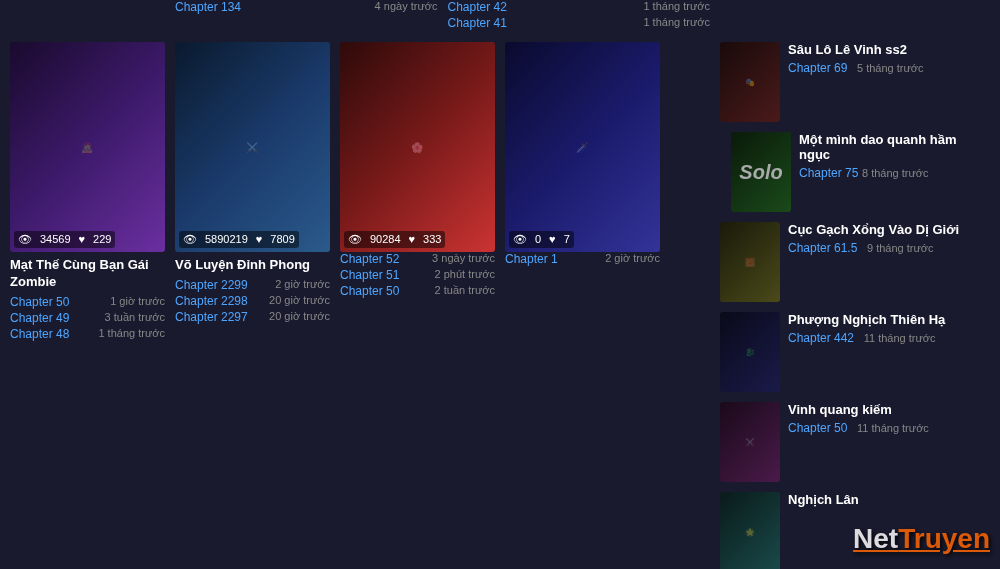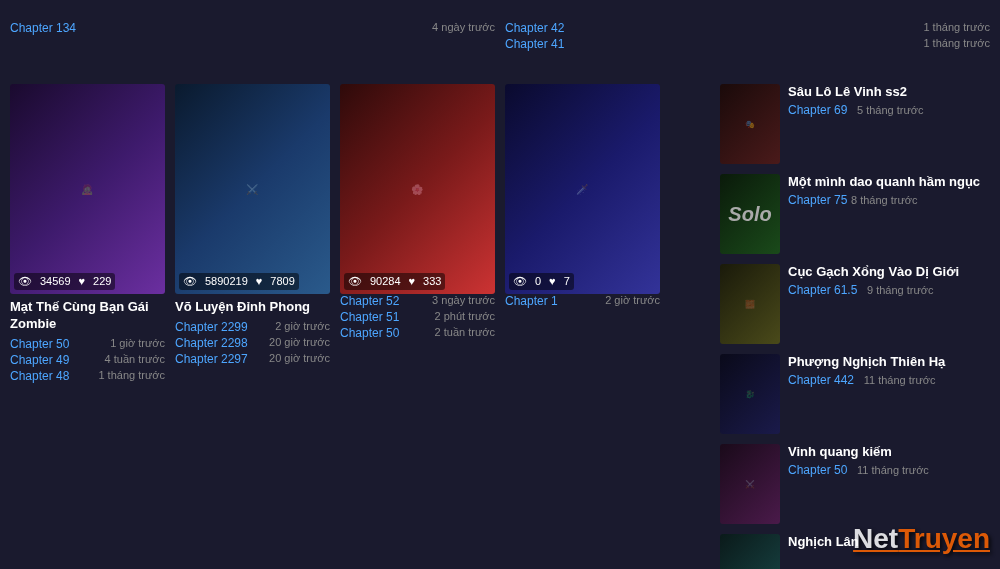--- a/index.html
+++ b/index.html
@@ -20,21 +20,21 @@
     
     .sidebar { width: 270px; flex-shrink: 0; }
     .sidebar-item { display: flex; gap: 8px; margin-bottom: 10px; align-items: flex-start; }
     .sidebar-cover { width: 60px; height: 80px; background: #333; border-radius: 3px; flex-shrink: 0; overflow: hidden; }
     .sidebar-info { flex: 1; }
     .sidebar-title { color: #fff; font-size: 13px; font-weight: bold; margin-bottom: 3px; }
     .sidebar-chapter { color: #4da6ff; font-size: 12px; }
     .sidebar-time { color: #888; font-size: 11px; }
 
     
-    .top-partial { display: flex; padding: 11px 10px; gap: 10px; margin-bottom: 5px; flex-direction: column; }
+    .top-partial { display: flex; padding: 0 10px; gap: 10px; margin-bottom: 5px; }
     .partial-col1 { width: 155px; }
     .partial-sidebar { width: 270px; }
 
     
     .cover-1 { background: linear-gradient(135deg, #1a0a2e, #3d1a6b, #6b2fa0); }
     .cover-2 { background: linear-gradient(135deg, #0a1a2e, #1a3a6b, #2a5a8b); }
     .cover-3 { background: linear-gradient(135deg, #2e0a0a, #7a1a1a, #cc3333); }
     .cover-4 { background: linear-gradient(135deg, #0a0a2e, #1a1a6b, #333399); }
     .sidebar-c1 { background: linear-gradient(135deg, #1a0a0a, #4a1a1a); }
     .sidebar-c2 { background: linear-gradient(135deg, #0a1a0a, #1a4a1a); }
@@ -89,21 +89,21 @@
             <span>229</span>
         </div>
       </div>
       <div class="manga-title">Mạt Thế Cùng Bạn Gái Zombie</div>
       <div class="chapter-item">
         <span class="chapter-name">Chapter 50</span>
         <span class="chapter-time">1 giờ trước</span>
       </div>
       <div class="chapter-item">
         <span class="chapter-name">Chapter 49</span>
-        <span class="chapter-time">4 tuần trước</span>
+        <span class="chapter-time">3 tuần trước</span>
       </div>
       <div class="chapter-item">
         <span class="chapter-name">Chapter 48</span>
         <span class="chapter-time">1 tháng trước</span>
       </div>
     </div>
 
     <div class="manga-card">
       <div class="cover-placeholder cover-2">
         <div class="manga-figure">⚔️</div>
@@ -178,21 +178,21 @@
         <div class="manga-figure" style="font-size:8px; color:rgba(255,255,255,0.4);">🎭</div>
       </div>
       <div class="sidebar-info">
         <div class="sidebar-title">Sâu Lô Lê Vinh ss2</div>
         <div><span class="sidebar-chapter">Chapter 69</span>
         <span class="sidebar-time" style="margin-left:6px;">5 tháng trước</span></div>
       </div>
     </div>
 
     <div class="sidebar-item">
-      <div class="sidebar-cover sidebar-c2" style="display:flex;align-items:center;justify-content:center;color:#aaa;font-size:20px;font-style:italic;font-weight:bold;">Solo</div>
+      <div class="sidebar-cover sidebar-c2" style="display:flex;align-items:center;justify-content:center;color:#aaa;font-size:20px;font-style:italic;font-weight:bold;margin-left:11px;">Solo</div>
       <div class="sidebar-info">
         <div class="sidebar-title">Một mình dao quanh hầm ngục</div>
         <div><span class="sidebar-chapter">Chapter 75</span>
         <span class="sidebar-time" style="margin-left:0;">8 tháng trước</span></div>
       </div>
     </div>
 
     <div class="sidebar-item">
       <div class="sidebar-cover sidebar-c3">
         <div class="manga-figure" style="font-size:8px;">🧱</div>

